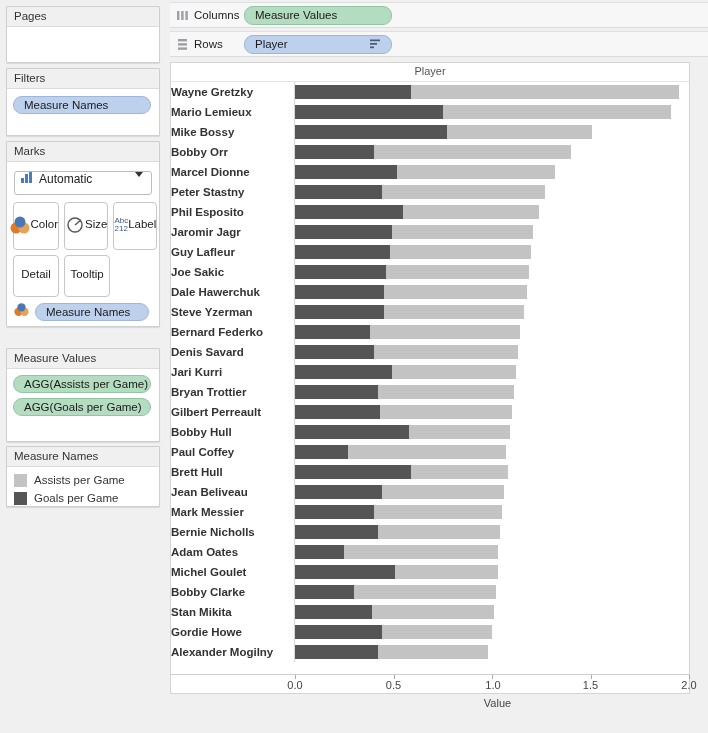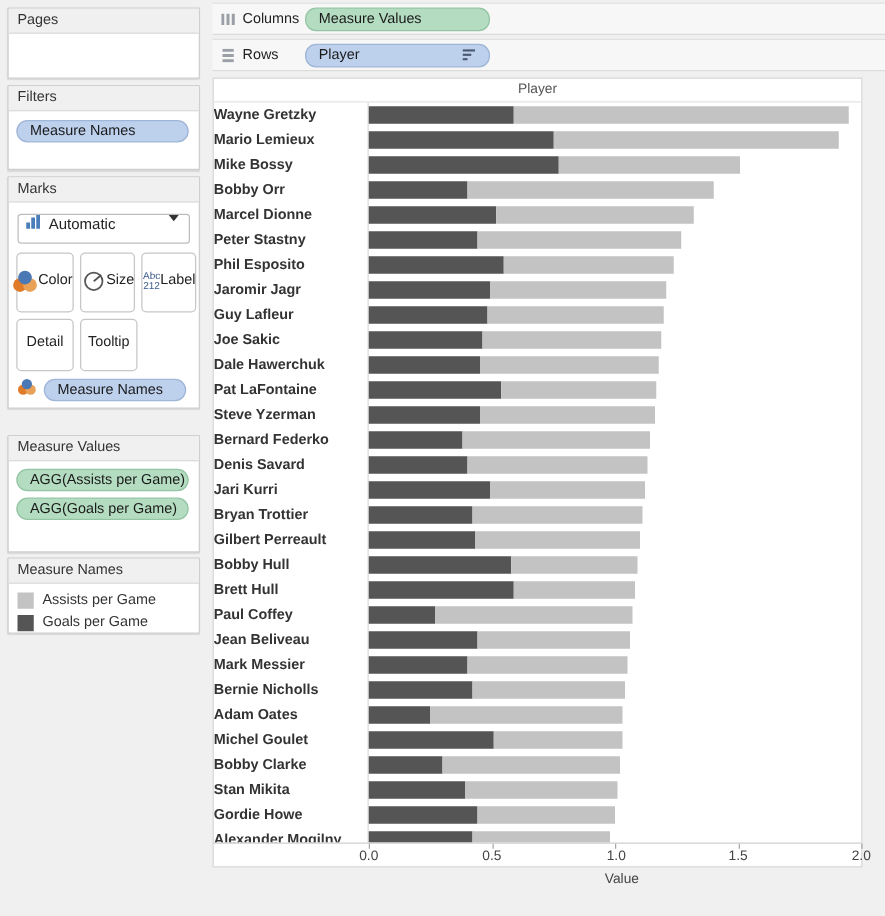--- a/index.html
+++ b/index.html
@@ -482,29 +482,20 @@
           <div class="row">
             <div class="row-label">Dale Hawerchuk</div>
             <div class="row-track">
               <div class="bar-wrap">
                 <div class="seg-dark" style="width: 88.65px; background: rgb(85, 85, 85);"></div>
                 <div class="seg-light" style="width: 143.81px; background: rgb(195, 195, 195);"></div>
               </div>
             </div>
           </div>
           <div class="row">
-            <div class="row-label">Pat LaFontaine</div>
-            <div class="row-track">
-              <div class="bar-wrap">
-                <div class="seg-dark" style="width: 106.38px; background: rgb(85, 85, 85);"></div>
-                <div class="seg-light" style="width: 124.11px; background: rgb(195, 195, 195);"></div>
-              </div>
-            </div>
-          </div>
-          <div class="row">
             <div class="row-label">Steve Yzerman</div>
             <div class="row-track">
               <div class="bar-wrap">
                 <div class="seg-dark" style="width: 88.65px; background: rgb(85, 85, 85);"></div>
                 <div class="seg-light" style="width: 139.87px; background: rgb(195, 195, 195);"></div>
               </div>
             </div>
           </div>
           <div class="row">
             <div class="row-label">Bernard Federko</div>
@@ -554,34 +545,34 @@
           <div class="row">
             <div class="row-label">Bobby Hull</div>
             <div class="row-track">
               <div class="bar-wrap">
                 <div class="seg-dark" style="width: 114.26px; background: rgb(85, 85, 85);"></div>
                 <div class="seg-light" style="width: 100.47px; background: rgb(195, 195, 195);"></div>
               </div>
             </div>
           </div>
           <div class="row">
+            <div class="row-label">Paul Coffey</div>
+            <div class="row-track">
+              <div class="bar-wrap">
+                <div class="seg-dark" style="width: 53.19px; background: rgb(85, 85, 85);"></div>
+                <div class="seg-light" style="width: 157.6px; background: rgb(195, 195, 195);"></div>
+              </div>
+            </div>
+          </div>
+          <div class="row">
             <div class="row-label">Brett Hull</div>
             <div class="row-track">
               <div class="bar-wrap">
                 <div class="seg-dark" style="width: 116.23px; background: rgb(85, 85, 85);"></div>
                 <div class="seg-light" style="width: 96.53px; background: rgb(195, 195, 195);"></div>
-              </div>
-            </div>
-          </div>
-          <div class="row">
-            <div class="row-label">Paul Coffey</div>
-            <div class="row-track">
-              <div class="bar-wrap">
-                <div class="seg-dark" style="width: 53.19px; background: rgb(85, 85, 85);"></div>
-                <div class="seg-light" style="width: 157.6px; background: rgb(195, 195, 195);"></div>
               </div>
             </div>
           </div>
           <div class="row">
             <div class="row-label">Jean Beliveau</div>
             <div class="row-track">
               <div class="bar-wrap">
                 <div class="seg-dark" style="width: 86.68px; background: rgb(85, 85, 85);"></div>
                 <div class="seg-light" style="width: 122.14px; background: rgb(195, 195, 195);"></div>
               </div>

